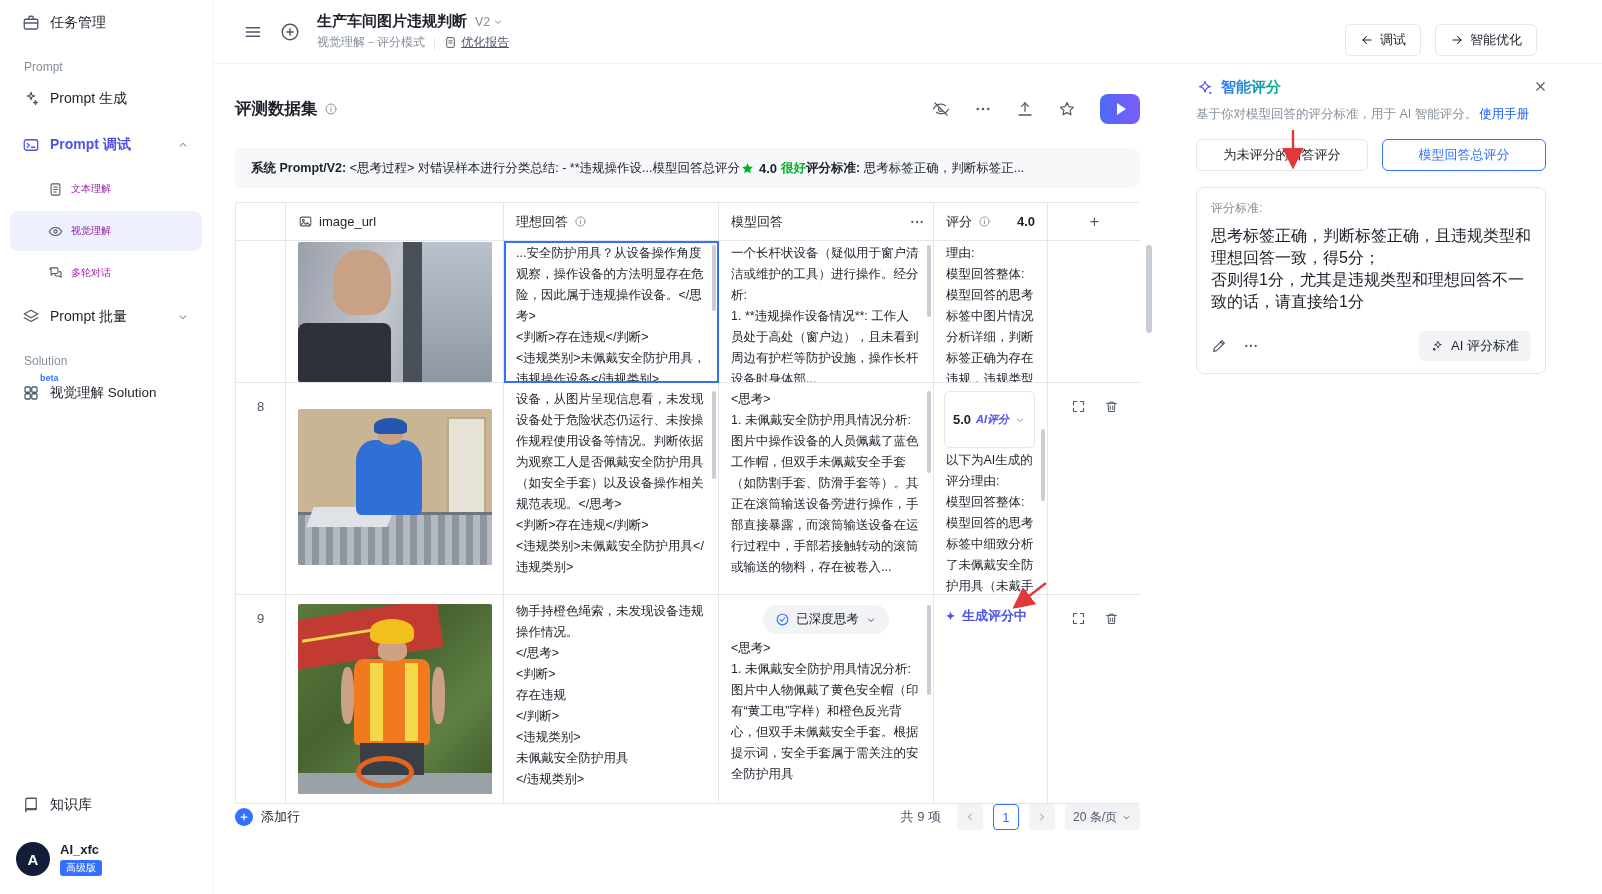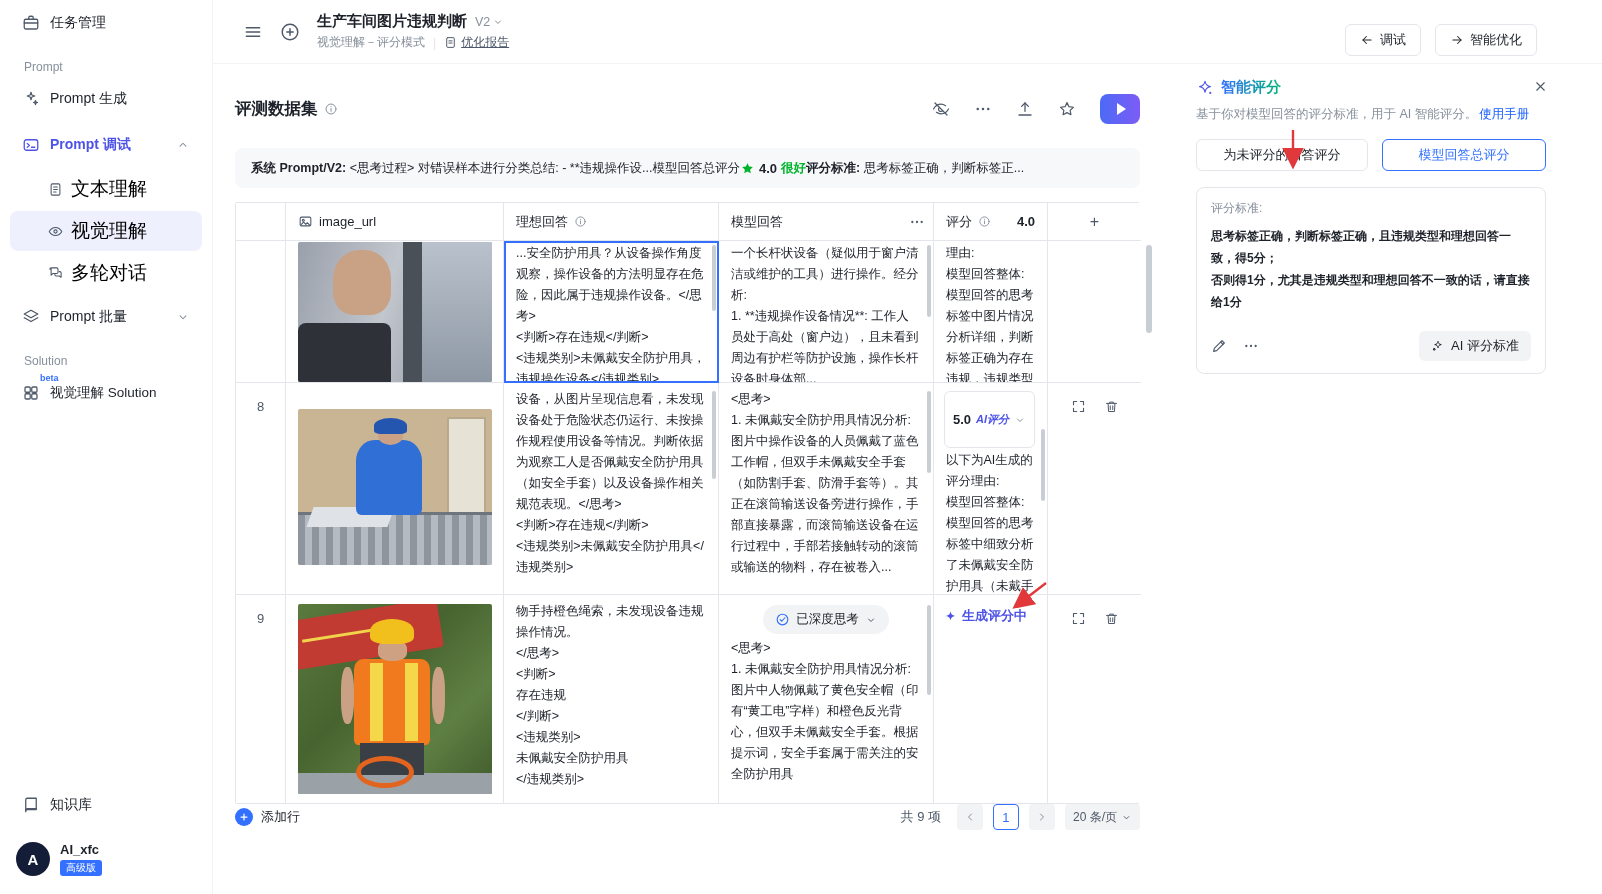--- a/index.html
+++ b/index.html
@@ -11,21 +11,21 @@
   
   .sidebar{position:absolute;left:0;top:0;width:213px;height:894px;border-right:1px solid #f2f3f5;
     display:flex;flex-direction:column;background:#fff;}
   .logo-row{height:64px;display:flex;align-items:center;gap:8px;padding:0 14px;}
   .logo-text{font-size:16.5px;font-weight:700;letter-spacing:.2px;}
   .logo-collapse{margin-left:auto;color:#4e5969;cursor:pointer}
   .nav-item{height:42px;margin:2px 10px;padding:0 12px;display:flex;align-items:center;gap:10px;
     border-radius:8px;font-size:14px;color:#1d2129;cursor:pointer;position:relative;}
   .nav-item.accent{color:#4d53e8;font-weight:600}
   .sub-item{height:40px;margin:1px 10px;padding:0 12px 0 38px;display:flex;align-items:center;gap:8px;
-    border-radius:8px;font-size:19px;cursor:pointer;color:#000000;}
+    border-radius:8px;font-size:10px;cursor:pointer;color:#a21caf;}
   .sub-item.active{background:#eef0fd;}
   .sec-label{margin:14px 0 2px 24px;font-size:12px;color:#86909c;}
   .spacer{flex:1}
   .chev-r{margin-left:auto;color:#86909c}
   .beta-tag{position:absolute;top:1px;left:30px;font-size:9px;color:#3370ff;font-weight:700;}
   .user-row{padding:14px 16px 18px;display:flex;align-items:center;gap:10px;}
   .uavatar{width:34px;height:34px;border-radius:50%;background:#141d38;color:#fff;display:flex;
     align-items:center;justify-content:center;font-size:15px;font-weight:600;}
   .uname{font-size:13px;font-weight:600;line-height:15px}
   .ubadge{display:inline-block;margin-top:3px;background:#3370ff;color:#fff;font-size:10px;
@@ -135,21 +135,21 @@
   .p-close{position:absolute;right:-2px;top:1px;color:#4e5969;cursor:pointer;}
   .p-desc{margin-top:9px;font-size:12.5px;color:#86909c;}
   .p-desc a{color:#165dff;text-decoration:none;margin-left:2px;cursor:pointer;}
   .p-btns{margin-top:16px;display:flex;gap:14px;}
   .pbtn{height:32px;border-radius:6px;font-size:13px;display:flex;align-items:center;justify-content:center;
     cursor:pointer;background:#fff;}
   .pbtn.plain{flex:1.05;border:1px solid #e5e6eb;color:#1d2129;}
   .pbtn.blue{flex:1;border:1px solid #3370ff;color:#3370ff;}
   .p-card{margin-top:16px;border:1px solid #e5e6eb;border-radius:8px;padding:12px 14px;}
   .p-label{font-size:12px;color:#86909c;}
-  .p-criteria{margin-top:8px;font-size:12px;line-height:22px;white-space:pre-wrap;word-break:break-all;font-weight:bold;}
+  .p-criteria{margin-top:8px;font-size:16px;line-height:22px;white-space:pre-wrap;word-break:break-all;}
   .p-foot{margin-top:18px;display:flex;align-items:center;gap:16px;color:#4e5969;}
   .p-foot span{cursor:pointer}
   .btn-gray{margin-left:auto;height:30px;border-radius:6px;background:#f2f3f5;border:none;padding:0 12px;
     display:flex;align-items:center;gap:6px;font-size:13px;color:#1d2129;cursor:pointer;}
   
   .annot{position:absolute;left:0;top:0;z-index:99;pointer-events:none;}
 </style>
 </head>
 <body>
 

